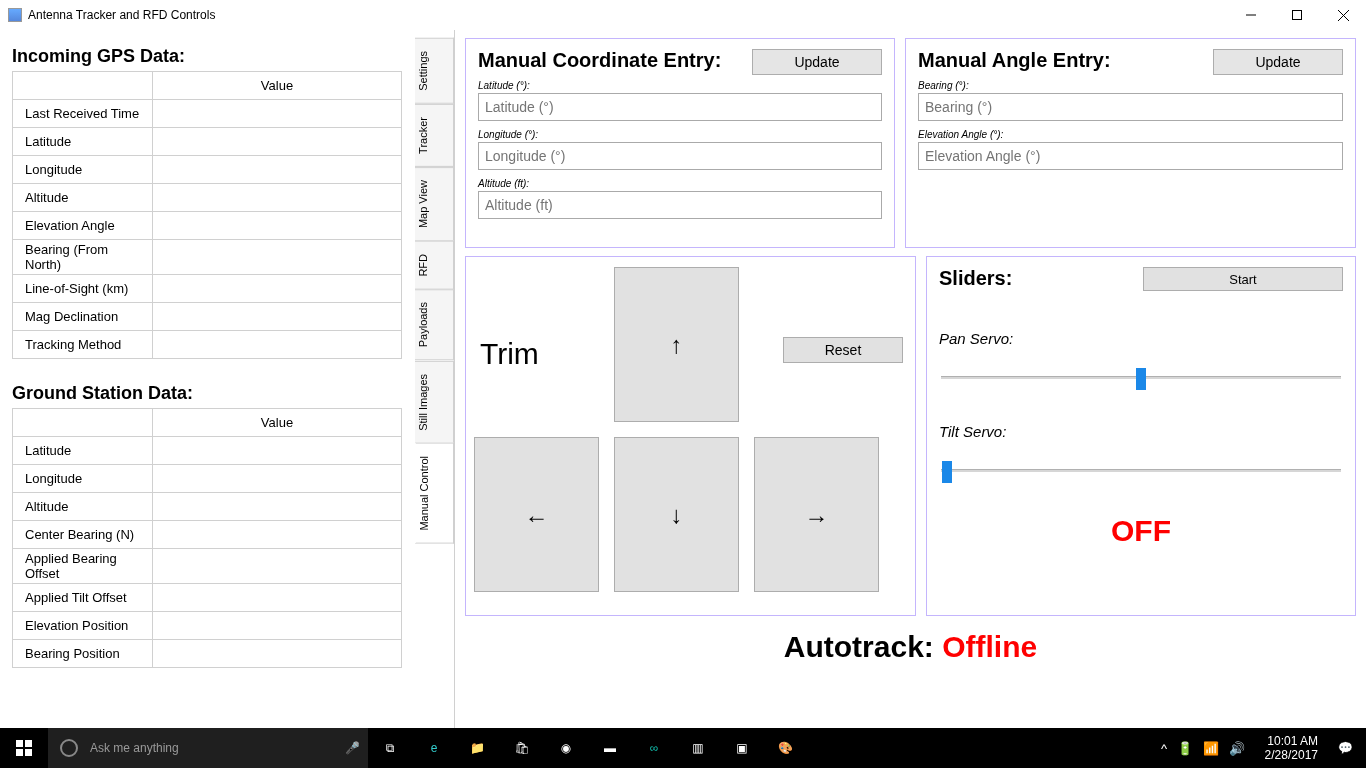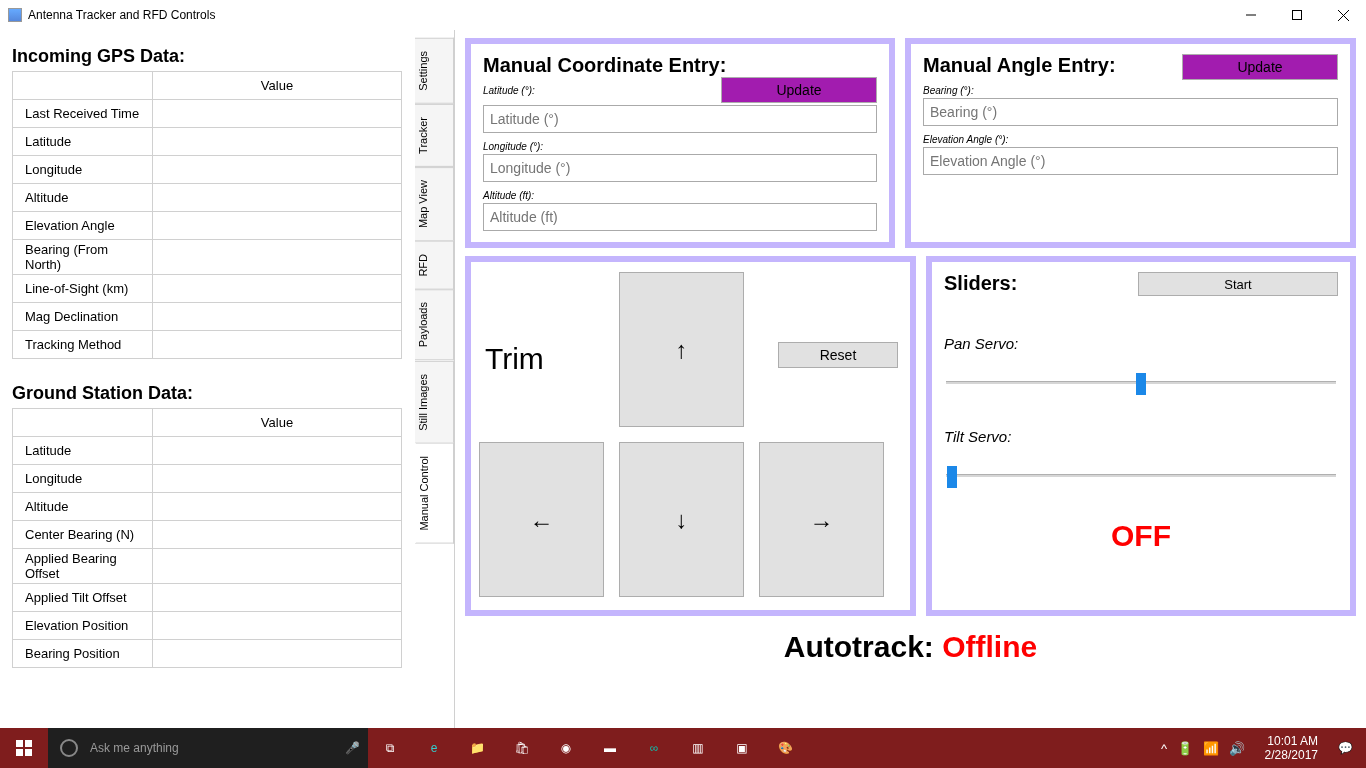--- a/index.html
+++ b/index.html
@@ -24,25 +24,25 @@
 .gap { height: 18px; }
 
 
 .vtabs { width: 40px; display: flex; flex-direction: column; border-right: 1px solid #d0d0d0; padding-top: 8px; }
 .vtab { writing-mode: vertical-rl; transform: rotate(180deg); font-size: 11px; padding: 12px 2px; border: 1px solid #d0d0d0; border-right: none; margin-bottom: 0px; background: #f5f5f5; text-align: center; cursor: pointer; }
 .vtab.active { background: #fff; border-right: 1px solid #fff; }
 
 
 .mainarea { flex: 1; padding: 8px 10px; }
 .toprow { display: flex; gap: 10px; }
-.panel { border: 6px solid #c4b5fd; padding: 10px 12px; }
+.panel { border: 1px solid #c4b5fd; padding: 10px 12px; }
 .panel-coord { width: 430px; height: 210px; }
 .panel-angle { flex: 1; height: 210px; }
 .panel-h { font-weight: bold; font-size: 20px; display: inline-block; }
-.update-btn { float: right; width: 156px; height: 26px; background: #a21caf; border: 1px solid #adadad; font-size: 14px; cursor: pointer; }
+.update-btn { float: right; width: 130px; height: 26px; background: #e5e5e5; border: 1px solid #adadad; font-size: 14px; cursor: pointer; }
 .flabel { font-style: italic; font-size: 10px; margin-top: 8px; }
 .finput { width: 100%; height: 28px; border: 1px solid #aaa; padding: 2px 6px; color: #777; font-size: 14px; margin-top: 2px; }
 
 .midrow { display: flex; gap: 10px; margin-top: 8px; }
 .panel-sliders { width: 430px; height: 360px; }
 .panel-trim { flex: 1; height: 360px; position: relative; }
 .start-btn { float: right; width: 200px; height: 24px; background: #e1e1e1; border: 1px solid #adadad; font-size: 13px; cursor: pointer; }
 .slider-wrap { margin-top: 40px; }
 .slider-label { font-style: italic; font-size: 15px; }
 .slider-track { position: relative; height: 30px; margin-top: 16px; }
@@ -55,21 +55,21 @@
 .trim-btn { position: absolute; width: 125px; height: 155px; background: #e1e1e1; border: 1px solid #adadad; display: flex; align-items: center; justify-content: center; font-size: 24px; cursor: pointer; }
 .trim-up    { left: 148px; top: 10px; }
 .trim-left  { left: 8px;   top: 180px; }
 .trim-down  { left: 148px; top: 180px; }
 .trim-right { left: 288px; top: 180px; }
 
 .autotrack { text-align: center; font-size: 30px; font-weight: bold; margin-top: 14px; }
 .autotrack .status { color: #f00; }
 
 
-.taskbar { position: absolute; left: 0; right: 0; bottom: 0; height: 40px; background: #7f1d1d; display: flex; align-items: center; color: #fff; font-size: 12px; }
+.taskbar { position: absolute; left: 0; right: 0; bottom: 0; height: 40px; background: #000000; display: flex; align-items: center; color: #fff; font-size: 12px; }
 .taskbar .start { width: 48px; height: 40px; display: flex; align-items: center; justify-content: center; }
 .taskbar .cortana { width: 320px; height: 40px; background: #1f1f1f; display: flex; align-items: center; padding-left: 12px; color: #999; }
 .taskbar .cortana .ring { width: 18px; height: 18px; border: 2px solid #888; border-radius: 50%; margin-right: 12px; }
 .taskbar .mic { width: 30px; text-align: center; color: #aaa; }
 .taskbar .tbicon { width: 44px; height: 40px; display: flex; align-items: center; justify-content: center; }
 .taskbar .spacer { flex: 1; }
 .taskbar .tray { display: flex; align-items: center; padding-right: 6px; }
 .taskbar .tray span { margin: 0 5px; font-size: 13px; }
 .taskbar .clock { text-align: right; line-height: 1.2; font-size: 12px; padding: 0 8px; }
 .taskbar .notif { width: 40px; text-align: center; border-left: 0px solid #333; }

